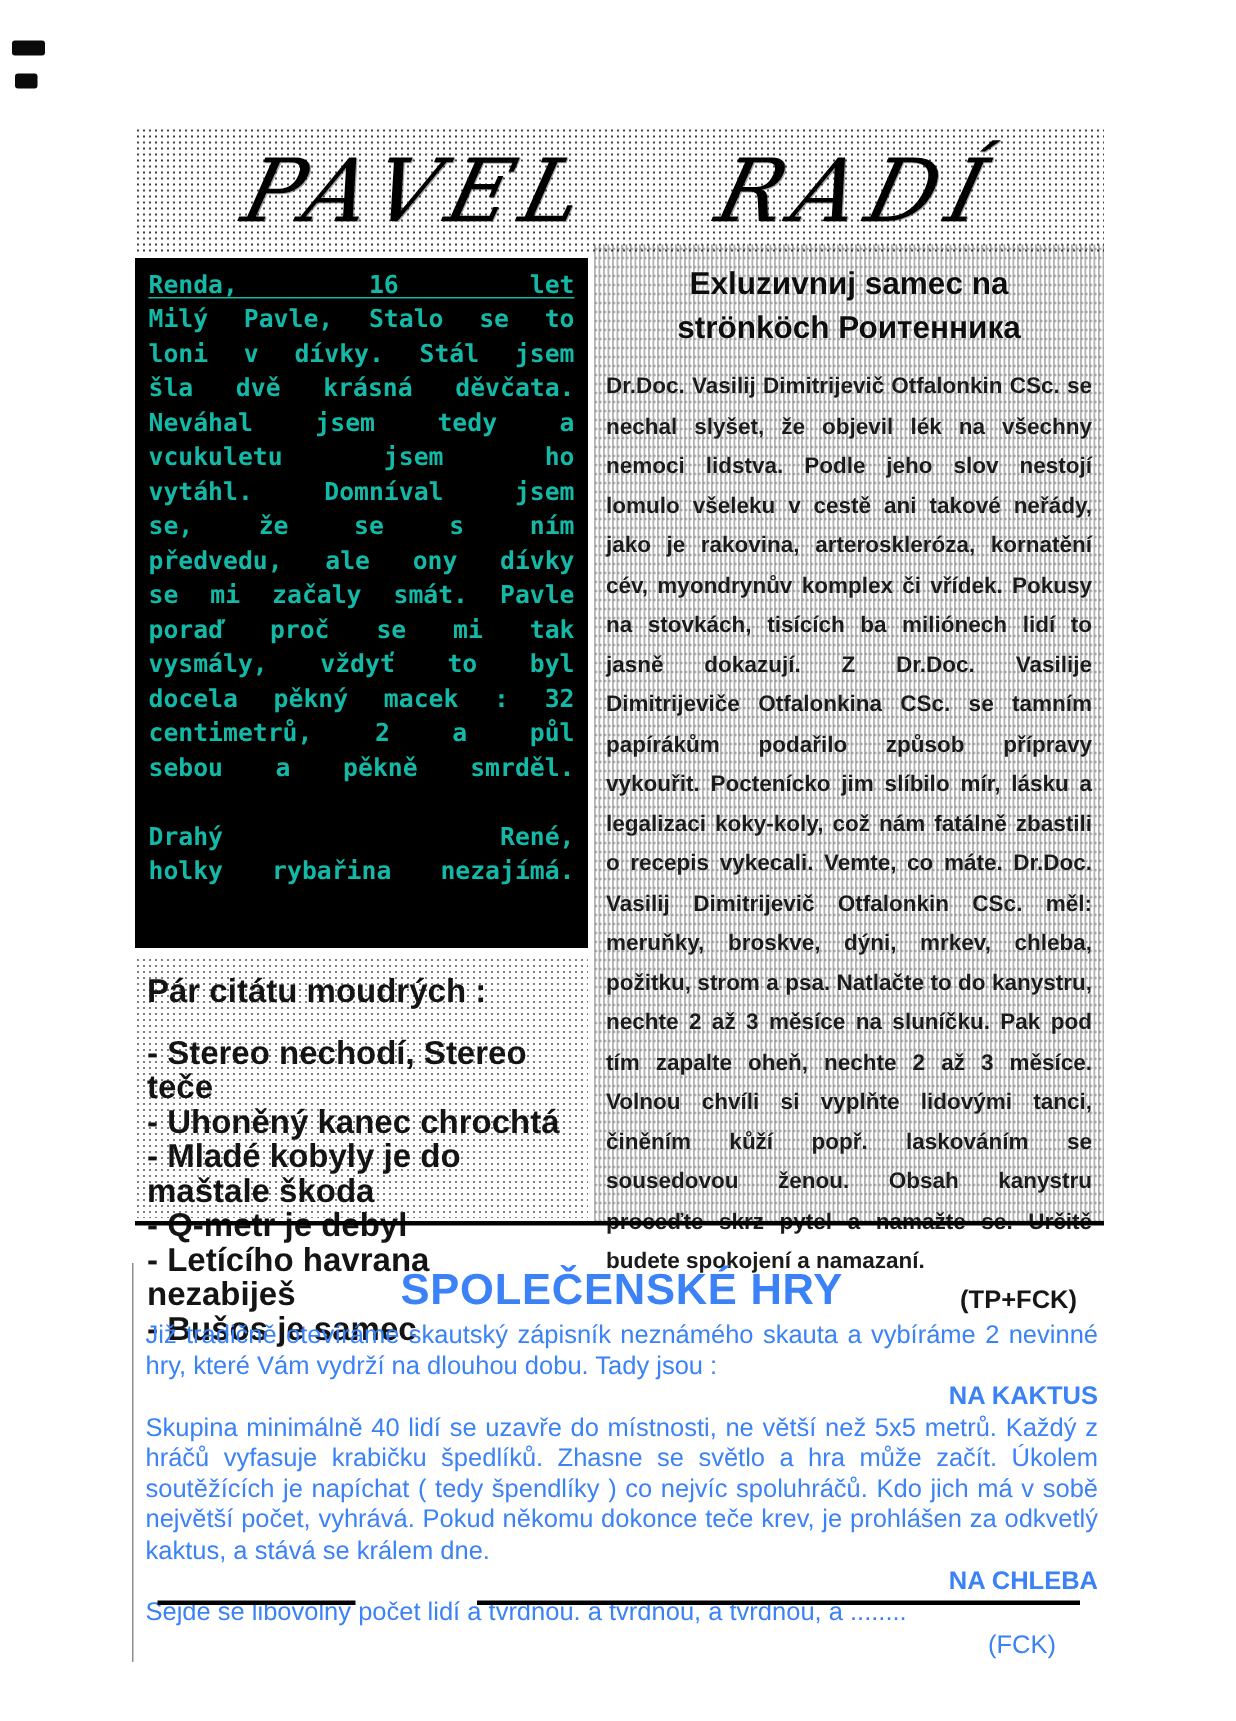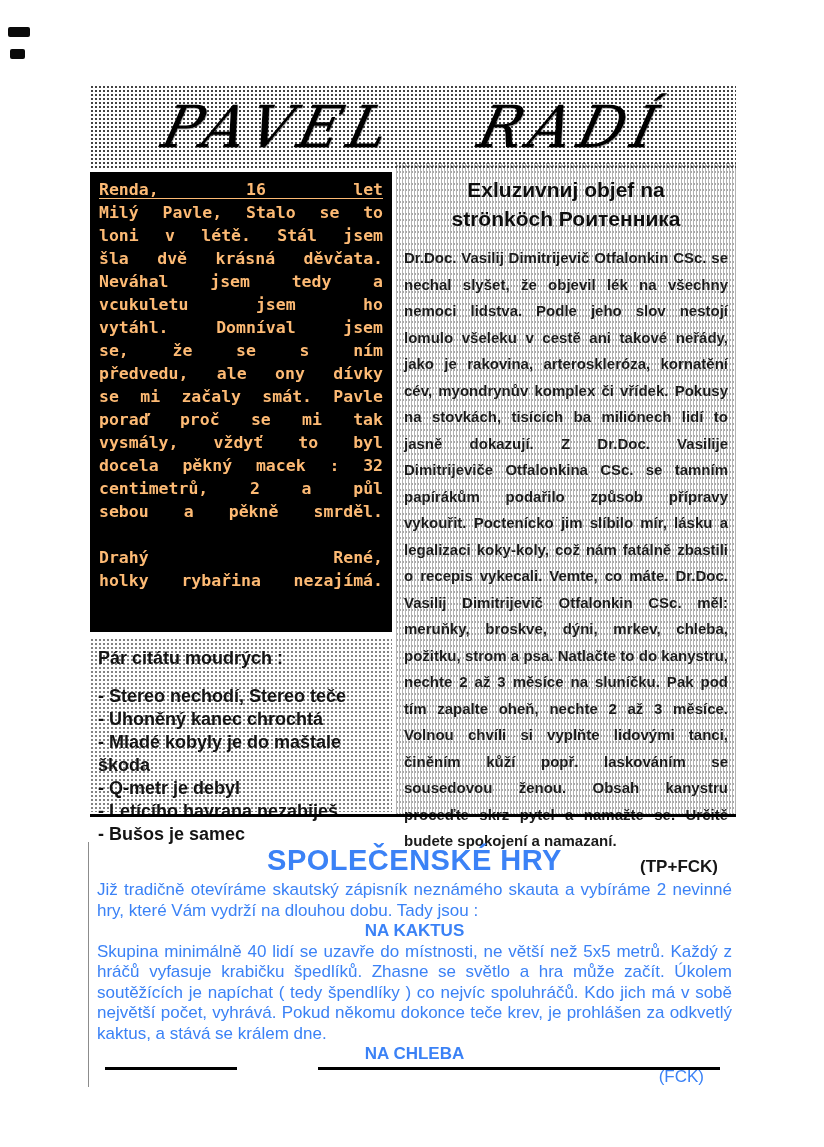--- a/index.html
+++ b/index.html
@@ -22,37 +22,37 @@
   .masthead-title{
     font-family:"DejaVu Serif",serif;font-style:italic;font-weight:500;
     font-size:58px;letter-spacing:7px;word-spacing:60px;
     transform:skewX(-14deg);
     text-shadow:1px 1px 0 rgba(0,0,0,.35);
     white-space:nowrap;
   }
 
   
   .letterbox{
-    left:90px;top:172px;width:302px;height:460px;background:#000;color:#fdba74;
+    left:90px;top:172px;width:302px;height:460px;background:#000;color:#14b8a6;
     font-family:"DejaVu Sans Mono","Liberation Mono",monospace;
     font-weight:bold;font-size:16.5px;line-height:23px;
     padding:6px 9px 0 9px;box-sizing:border-box;
   }
   .letter-heading{text-decoration:underline;text-underline-offset:3px;}
   .tline{text-align:justify;text-align-last:justify;white-space:nowrap;}
   .tline-left{text-align:left;}
   .tspacer{height:23px;}
 
   
   .quotes{
     left:90px;top:638px;width:302px;height:174px;
     background-image:radial-gradient(circle, rgba(0,0,0,.5) .7px, transparent .95px);
     background-size:4px 4px;
     padding:10px 8px 0 8px;box-sizing:border-box;
-    font-weight:bold;font-size:18px;color:#141414;
+    font-weight:bold;font-size:22px;color:#141414;
   }
   .quotes .blur{filter:blur(.3px);}
   .quotes-title{margin-bottom:16px;}
   .quote-item{line-height:23px;}
 
   
   .article{
     left:396px;top:163px;width:340px;height:652px;
     background-image:
       repeating-linear-gradient(90deg, rgba(0,0,0,.30) 0 1px, transparent 1px 3px),
@@ -83,39 +83,39 @@
     left:88px;top:842px;width:650px;box-sizing:border-box;
     border-left:1px solid rgba(0,0,0,.45);
     padding:2px 6px 0 8px;
     font-size:17px;line-height:20.5px;color:#3b82f6;
   }
   .games-title{
     text-align:center;font-weight:bold;font-size:29px;line-height:33px;
     letter-spacing:.5px;margin-bottom:3px;
   }
   .games p{margin:0;text-align:justify;}
-  .games .gh{font-weight:bold;text-align:center;}
+  .games .gh{font-weight:bold;text-align:right;}
   .games-sig{text-align:right;padding-right:28px;font-size:17px;margin-top:2px;}
 </style>
 </head>
 <body>
 
 <div class="abs artifact" style="left:8px;top:27px;width:22px;height:10px;"></div>
 <div class="abs artifact" style="left:10px;top:49px;width:15px;height:10px;"></div>
 
 <div class="abs masthead">
   <div class="masthead-title">PAVEL RADÍ</div>
 </div>
 
 <div class="abs letterbox">
   <div class="tline tline-left letter-heading">Renda, 16 let</div>
   <div>
 
   <div class="tline">Milý Pavle, Stalo se to</div>
-      <div class="tline">loni v létě. Stál jsem</div>
+      <div class="tline">loni v dívky. Stál jsem</div>
       <div class="tline">šla dvě krásná děvčata.</div>
       <div class="tline">Neváhal jsem tedy a</div>
       <div class="tline">vcukuletu jsem ho</div>
       <div class="tline">vytáhl. Domníval jsem</div>
       <div class="tline">se, že se s ním</div>
       <div class="tline">předvedu, ale ony dívky</div>
       <div class="tline">se mi začaly smát. Pavle</div>
       <div class="tline">poraď proč se mi tak</div>
       <div class="tline">vysmály, vždyť to byl</div>
       <div class="tline">docela pěkný macek : 32</div>
@@ -138,39 +138,40 @@
       <div class="quote-item blur">- Uhoněný kanec chrochtá</div>
       <div class="quote-item blur">- Mladé kobyly je do maštale škoda</div>
       <div class="quote-item blur">- Q-metr je debyl</div>
       <div class="quote-item blur">- Letícího havrana nezabiješ</div>
       <div class="quote-item blur">- Bušos je samec</div>
     </div>
 </div>
 
 <div class="abs article">
   <div class="article-title">
-    <div>Exluzиvnиj objef na</div>
+    <div>Exluzиvnиj samec na</div>
     <div>strönköch Роитенника</div>
   </div>
   <div class="article-body">Dr.Doc. Vasilij Dimitrijevič Otfalonkin CSc. se nechal slyšet, že objevil lék na všechny nemoci lidstva. Podle jeho slov nestojí lomulo všeleku v cestě ani takové neřády, jako je rakovina, arteroskleróza, kornatění cév, myondrynův komplex či vřídek. Pokusy na stovkách, tisících ba miliónech lidí to jasně dokazují. Z Dr.Doc. Vasilije Dimitrijeviče Otfalonkina CSc. se tamním papírákům podařilo způsob přípravy vykouřit. Poctenícko jim slíbilo mír, lásku a legalizaci koky-koly, což nám fatálně zbastili o recepis vykecali. Vemte, co máte. Dr.Doc. Vasilij Dimitrijevič Otfalonkin CSc. měl: meruňky, broskve, dýni, mrkev, chleba, požitku, strom a psa. Natlačte to do kanystru, nechte 2 až 3 měsíce na sluníčku. Pak pod tím zapalte oheň, nechte 2 až 3 měsíce. Volnou chvíli si vyplňte lidovými tanci, činěním kůží popř. laskováním se sousedovou ženou. Obsah kanystru proceďte skrz pytel a namažte se. Určitě budete spokojení a namazaní.</div>
   <div class="article-sig">(TP+FCK)</div>
 </div>
 
 <div class="abs rule" style="left:90px;top:814px;width:646px;height:3px;"></div>
 
 <div class="abs games">
   <div class="games-title">SPOLEČENSKÉ HRY</div>
   <p>Již tradičně otevíráme skautský zápisník neznámého skauta a vybíráme 2 nevinné hry, které Vám vydrží na dlouhou dobu. Tady jsou :</p>
   <div>
 
   <div>
       <p class="gh">NA KAKTUS</p>
       <p>Skupina minimálně 40 lidí se uzavře do místnosti, ne větší než 5x5 metrů. Každý z hráčů vyfasuje krabičku špedlíků. Zhasne se světlo a hra může začít. Úkolem soutěžících je napíchat ( tedy špendlíky ) co nejvíc spoluhráčů. Kdo jich má v sobě největší počet, vyhrává. Pokud někomu dokonce teče krev, je prohlášen za odkvetlý kaktus, a stává se králem dne.</p>
     </div>
       <div>
       <p class="gh">NA CHLEBA</p>
+      <p>Sejde se libovolný počet lidí a tvrdnou. a tvrdnou, a tvrdnou, a ........</p>
     </div>
     </div>
   <div class="games-sig">(FCK)</div>
 </div>
 
 <div class="abs rule" style="left:105px;top:1067px;width:132px;height:3px;"></div>
 <div class="abs rule" style="left:318px;top:1067px;width:402px;height:3px;"></div>
 
 </body></html>

